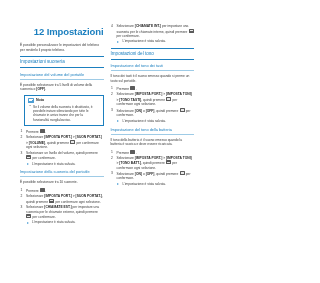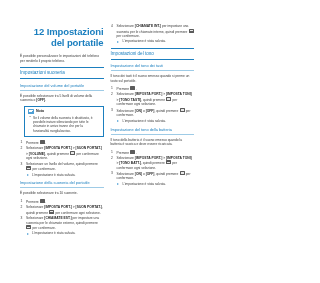--- a/index.html
+++ b/index.html
@@ -165,21 +165,20 @@
 <body>
 
 <div class="page">
 
   <div class="cols">
 
     <div class="col">
 
       <div class="chapter-title">
         <span class="ln">12 Impostazioni</span>
-        <span class="ln">del portatile</span>
       </div>
 
       <p class="body intro">È possibile personalizzare le impostazioni del telefono per renderlo il proprio telefono.</p>
 
       <div class="sec">Impostazioni suoneria</div>
 
       <div class="subsec">Impostazione del volume del portatile</div>
 
       <p class="body"><span>È possibile selezionare tra 5 livelli di volume della suoneria o </span><b class="kw">[OFF]</b><span>.</span></p>
 

